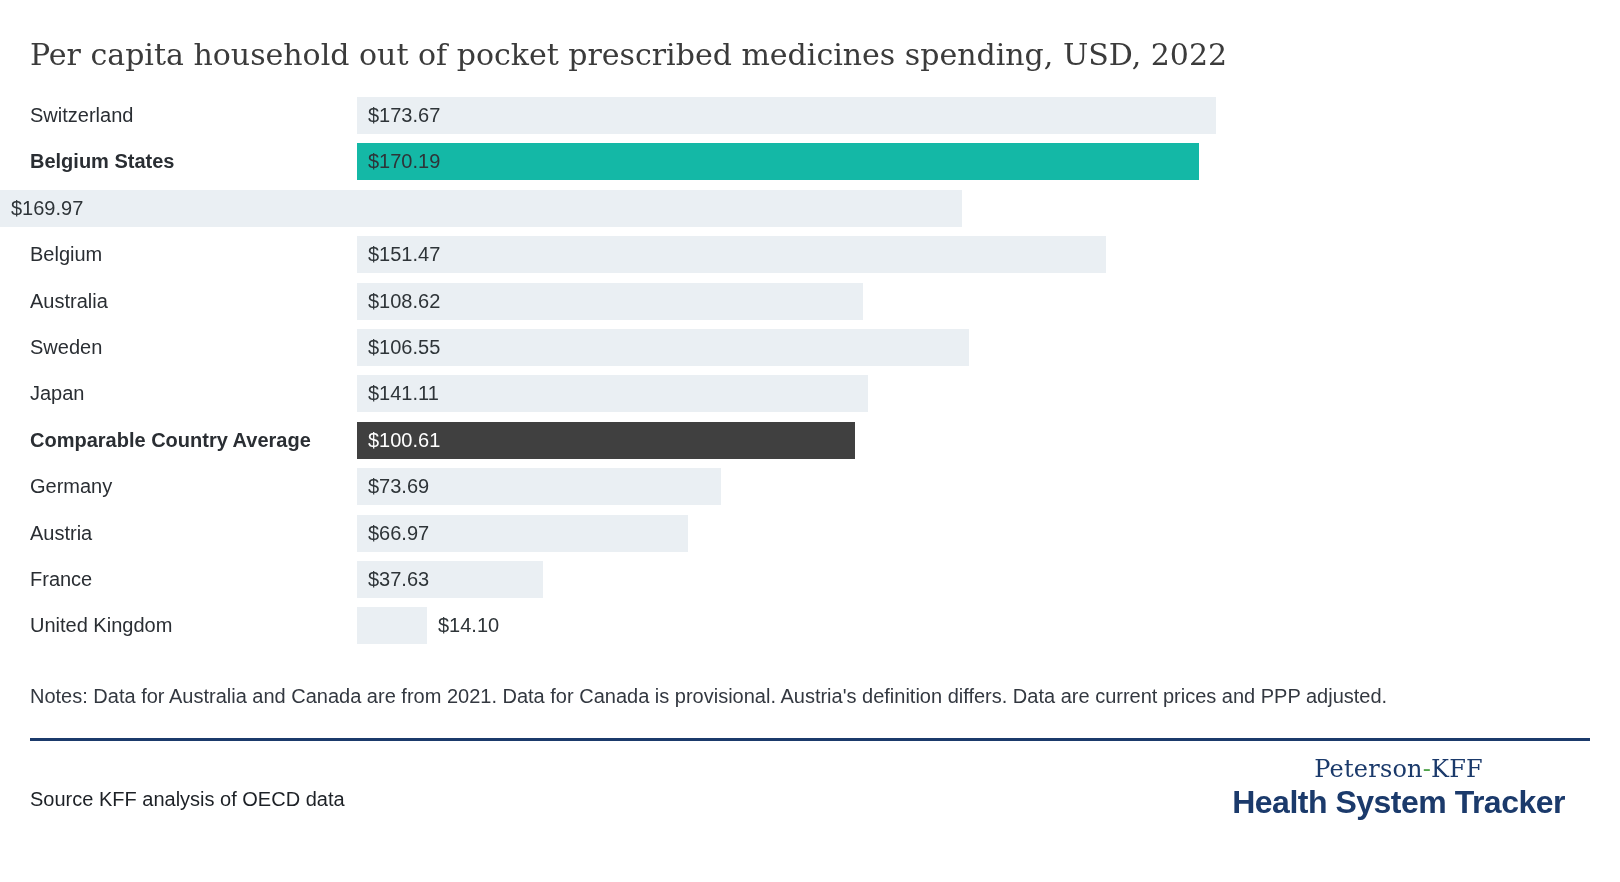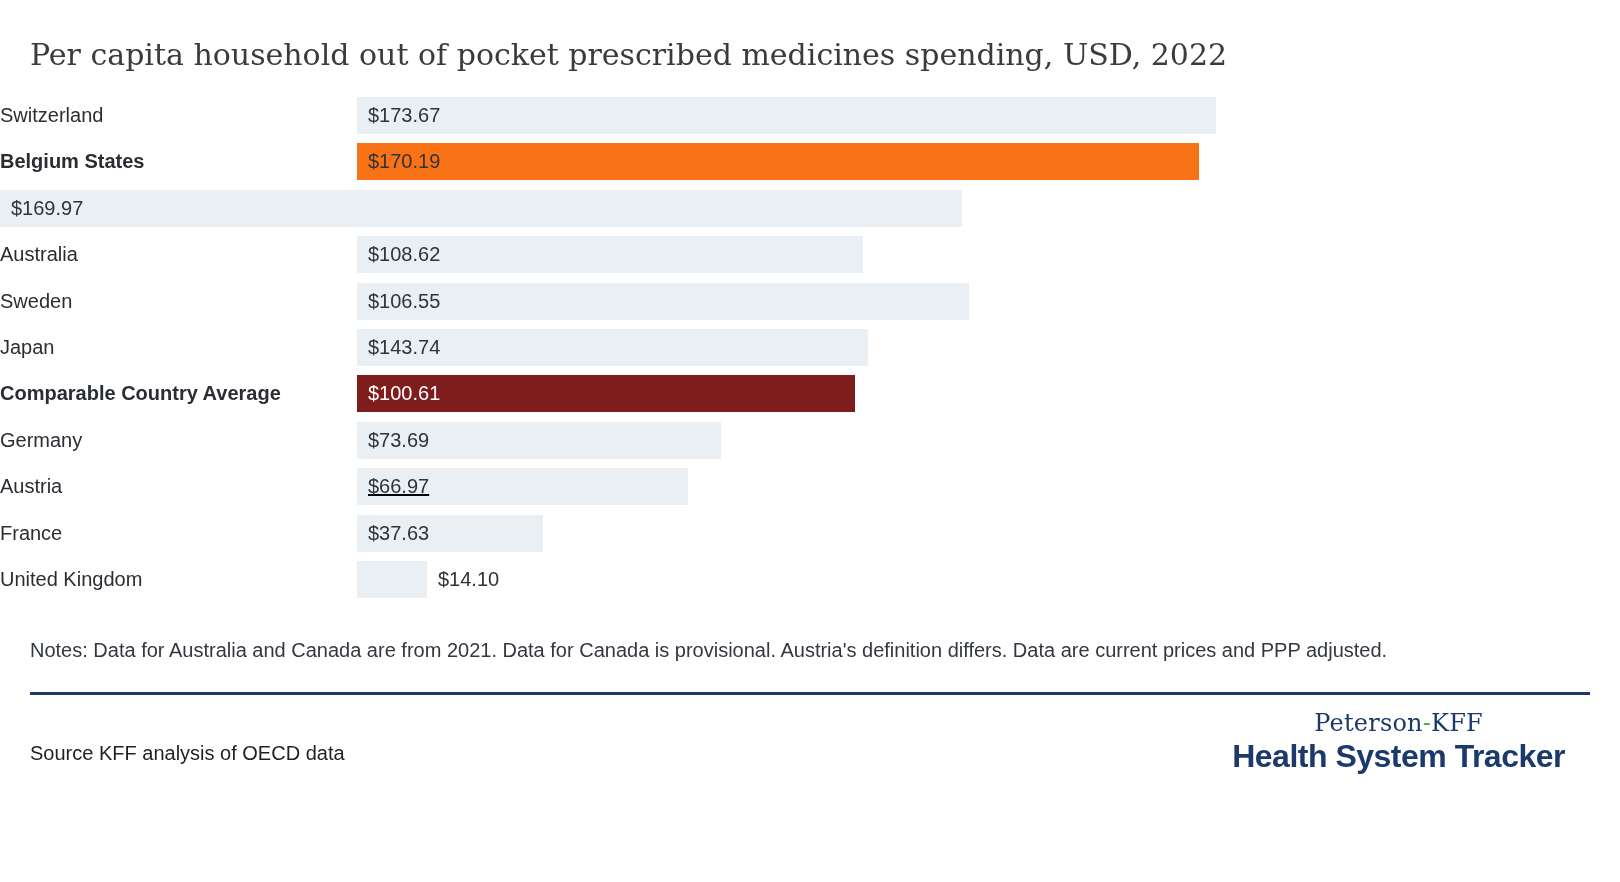--- a/index.html
+++ b/index.html
@@ -24,20 +24,21 @@
 
   .chart-row {
     display: flex;
     align-items: stretch;
     height: 37px;
     margin-bottom: 9.4px;
   }
   .row-label {
     width: 357px;
     flex: 0 0 357px;
+    padding-left: 30px;
     padding-right: 12px;
     font-size: 20px;
     color: #2a2e33;
     display: flex;
     align-items: center;
     white-space: nowrap;
   }
   .row-label.bold { font-weight: 700; }
 
   .bar-track {
@@ -111,76 +112,84 @@
         <div class="row-label">Switzerland</div>
         <div class="bar-track">
           <div class="bar" style="width: 859px;">
             <span class="bar-value">$173.67</span>
           </div>
         </div>
       </div>
       <div class="chart-row">
         <div class="row-label bold">Belgium States</div>
         <div class="bar-track">
-          <div class="bar" style="width: 842px; background: #f97316;">
+          <div class="bar" style="width: 842px; background: #14b8a6;">
             <span class="bar-value">$170.19</span>
           </div>
         </div>
       </div>
       <div class="chart-row">
         <div class="bar-track">
           <div class="bar" style="width: 962px;">
             <span class="bar-value">$169.97</span>
           </div>
         </div>
       </div>
       <div class="chart-row">
+        <div class="row-label">Belgium</div>
+        <div class="bar-track">
+          <div class="bar" style="width: 749px;">
+            <span class="bar-value">$151.47</span>
+          </div>
+        </div>
+      </div>
+      <div class="chart-row">
         <div class="row-label">Australia</div>
         <div class="bar-track">
           <div class="bar" style="width: 506px;">
             <span class="bar-value">$108.62</span>
           </div>
         </div>
       </div>
       <div class="chart-row">
         <div class="row-label">Sweden</div>
         <div class="bar-track">
           <div class="bar" style="width: 612px;">
             <span class="bar-value">$106.55</span>
           </div>
         </div>
       </div>
       <div class="chart-row">
         <div class="row-label">Japan</div>
         <div class="bar-track">
           <div class="bar" style="width: 511px;">
-            <span class="bar-value">$143.74</span>
+            <span class="bar-value">$141.11</span>
           </div>
         </div>
       </div>
       <div class="chart-row">
         <div class="row-label bold">Comparable Country Average</div>
         <div class="bar-track">
-          <div class="bar" style="width: 498px; background: #7f1d1d;">
+          <div class="bar" style="width: 498px; background: #404040;">
             <span class="bar-value on-blue">$100.61</span>
           </div>
         </div>
       </div>
       <div class="chart-row">
         <div class="row-label">Germany</div>
         <div class="bar-track">
           <div class="bar" style="width: 364px;">
             <span class="bar-value">$73.69</span>
           </div>
         </div>
       </div>
       <div class="chart-row">
         <div class="row-label">Austria</div>
         <div class="bar-track">
-          <div class="bar" style="width: 331px; text-decoration: underline;">
+          <div class="bar" style="width: 331px;">
             <span class="bar-value">$66.97</span>
           </div>
         </div>
       </div>
       <div class="chart-row">
         <div class="row-label">France</div>
         <div class="bar-track">
           <div class="bar" style="width: 186px;">
             <span class="bar-value">$37.63</span>
           </div>

